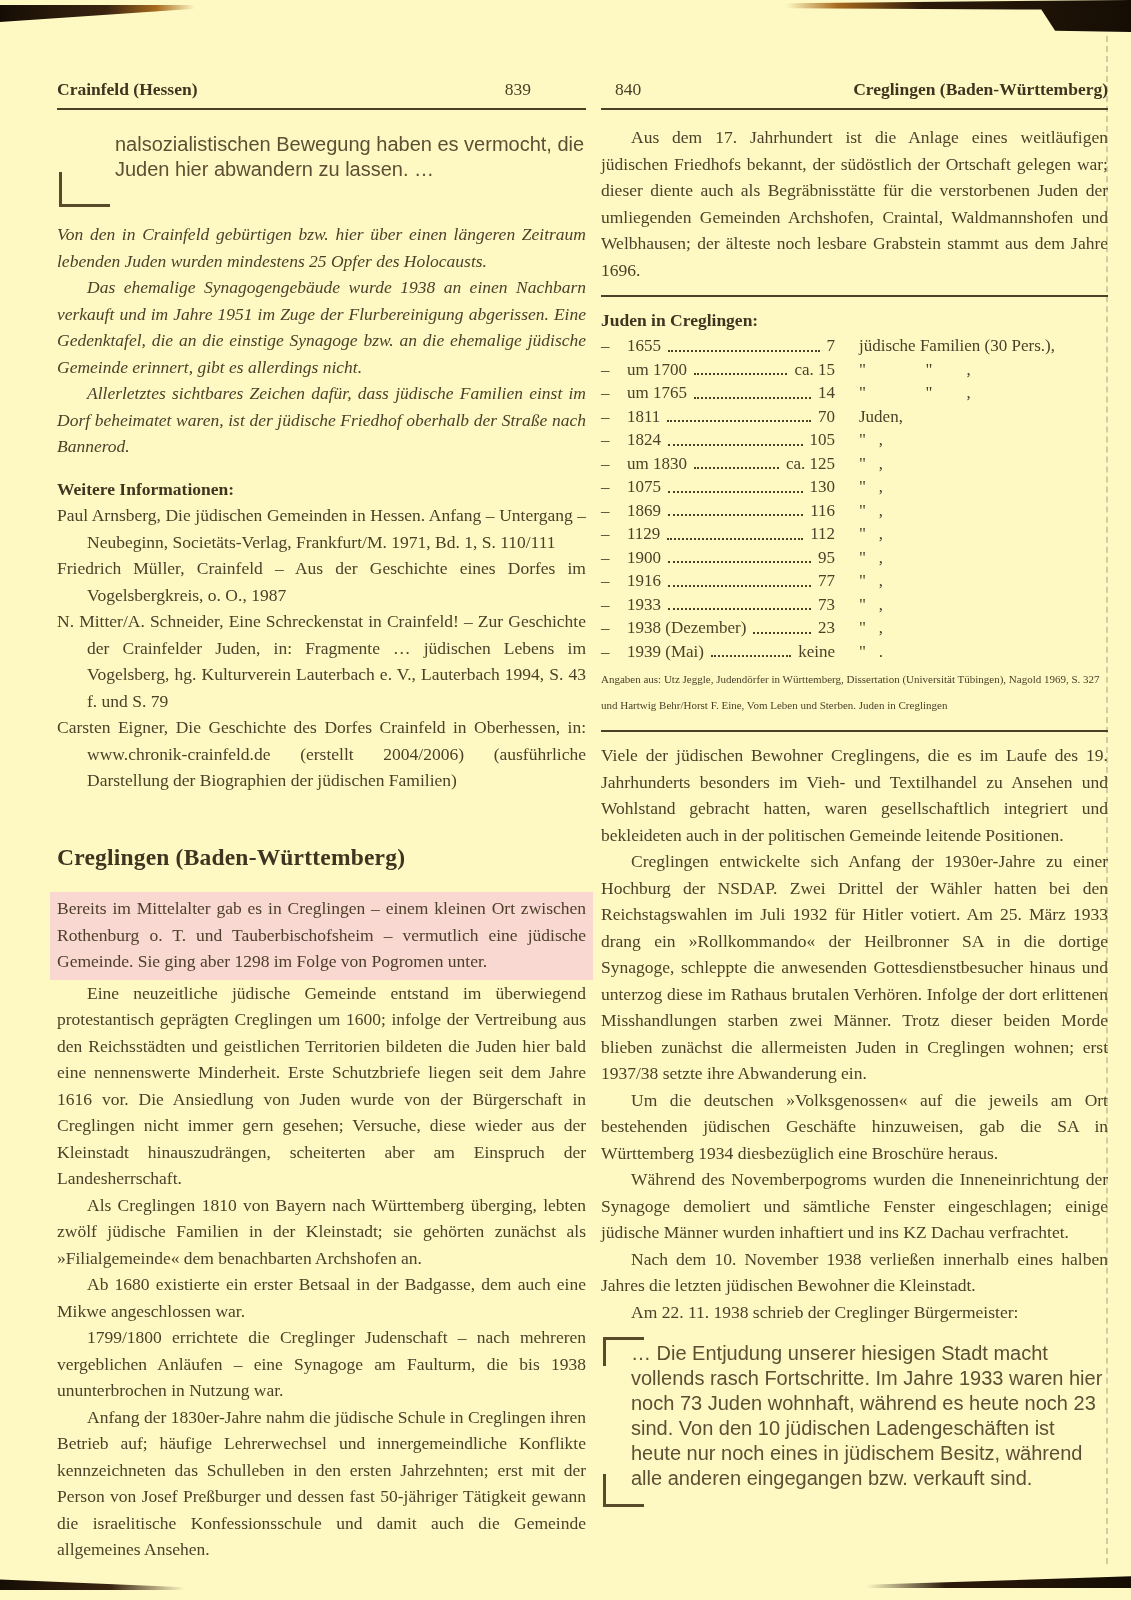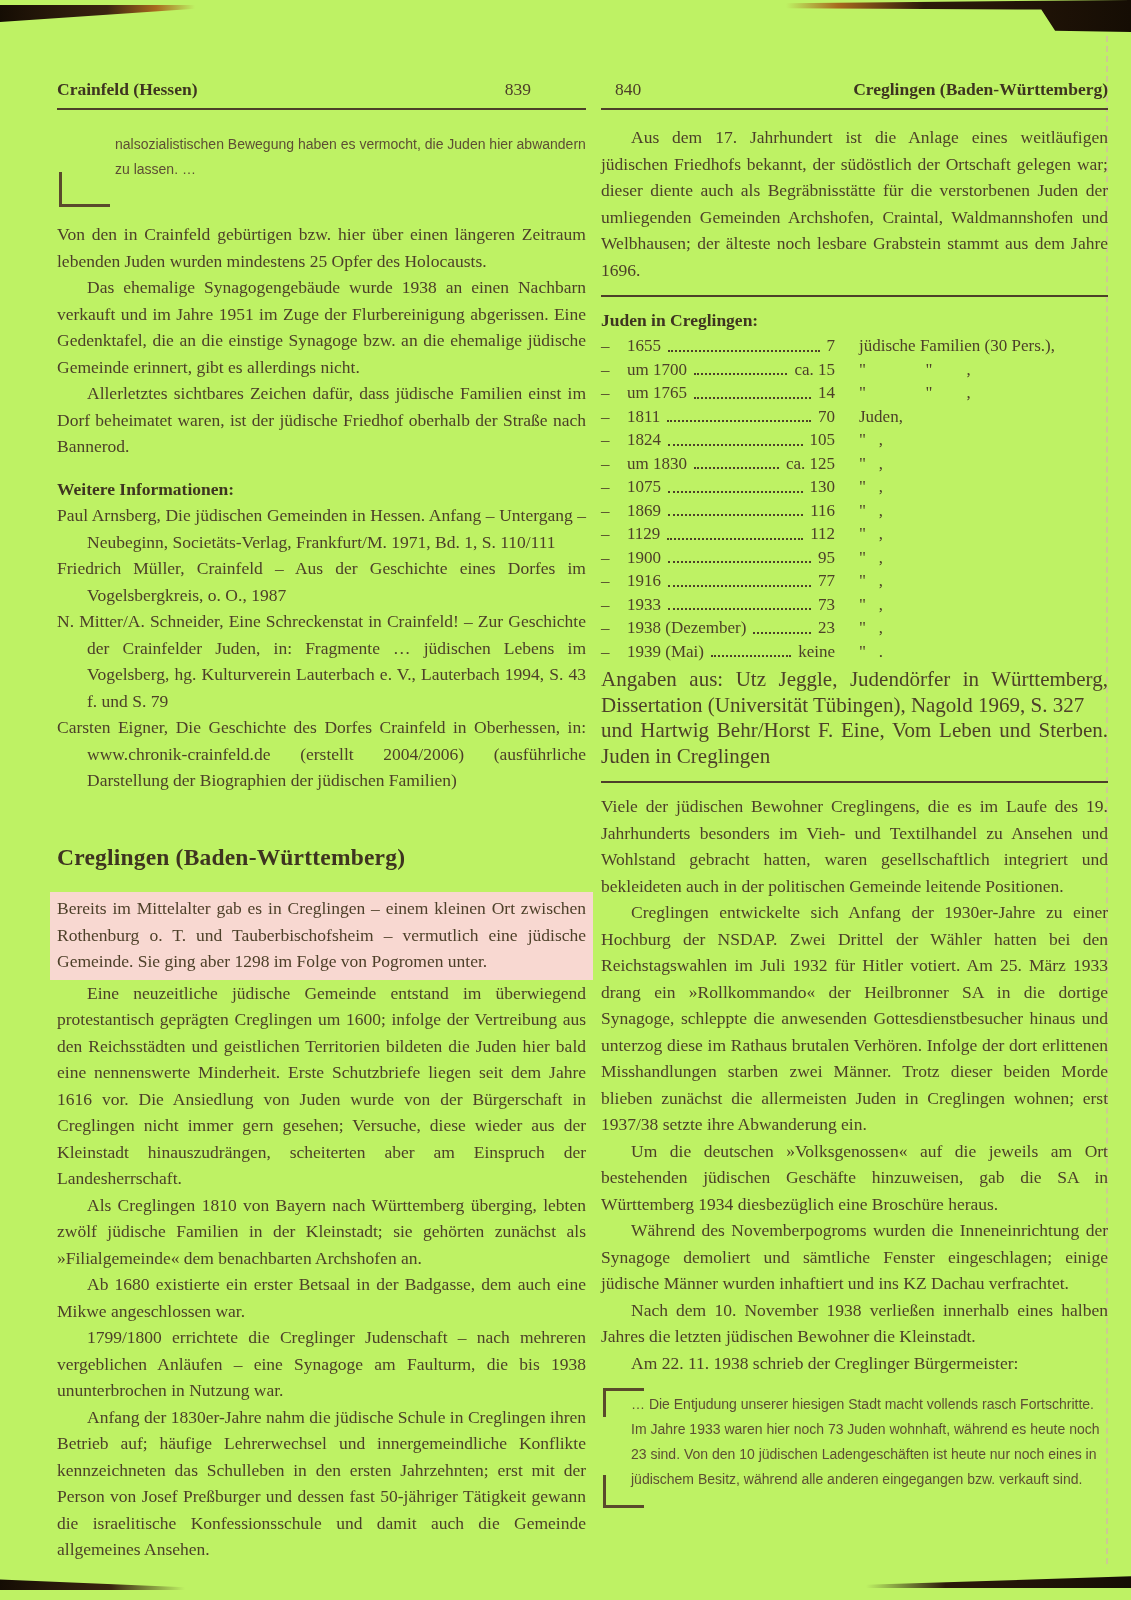--- a/index.html
+++ b/index.html
@@ -1,19 +1,19 @@
 <!DOCTYPE html>
 <html><head>
 <meta charset="utf-8">
 <style>
   html,body{margin:0;padding:0;background:#e8e4da;}
   .page{
     position:relative;
     width:1131px;height:1600px;
-    background:#bef264;
+    background:#fef9c3;
     overflow:hidden;
     font-family:"Liberation Serif","DejaVu Serif",serif;
     color:#4d4029;
   }
   
   .edge{position:absolute;pointer-events:none;}
   .edge-tl{left:0;top:5px;width:195px;height:17px;
     background:linear-gradient(to right,#150d04 0%,#3a2410 55%,#a86a1e 80%,rgba(168,106,30,0) 100%);
     clip-path:polygon(0 0,100% 0,100% 22%,0 100%);}
   .edge-tr{right:0;top:0;width:345px;height:32px;
@@ -37,48 +37,48 @@
   .runhead .title{font-weight:bold;color:#3e3420;}
   .runhead-left .pagenum{padding-right:55px;}
   .runhead-right .pagenum{padding-left:14px;}
   
   .flow p.para{margin:0;}
   .flow p.para ~ p.para{text-indent:30px;}
   .all-indent p.para{text-indent:30px;}
   .bold{font-weight:bold;color:#3e3420;}
   
   .quote{font-family:"Liberation Sans","DejaVu Sans",sans-serif;
-    font-size:14px;line-height:25px;color:#5d4e34;text-align:left;}
+    font-size:20px;line-height:25px;color:#5d4e34;text-align:left;}
   .quote-top{margin:22px 0 10px 58px;position:relative;}
   .bracket-end-top{margin:-20px 0 0 2px;width:48px;height:32px;
     border-left:3px solid #5a4a2c;border-bottom:3px solid #5a4a2c;}
   .quote-bottom-wrap{position:relative;margin:16px 0 17px 2px;padding-left:28px;}
   .bracket-start{position:absolute;left:0;top:-4px;width:38px;height:26px;
     border-left:3px solid #5a4a2c;border-top:3px solid #5a4a2c;}
   .bracket-end{position:absolute;left:0;bottom:-16px;width:38px;height:30px;
     border-left:3px solid #5a4a2c;border-bottom:3px solid #5a4a2c;}
   
-  .p-von{margin-top:14px;}
+  .p-von{margin-top:14px;font-style:italic;}
   .more-info{margin-top:16px;}
   .bib p{margin:0;padding-left:30px;text-indent:-30px;}
   .section-heading{font-size:23.5px;font-weight:bold;color:#3e3420;
     margin:50px 0 22px 0;text-align:left;letter-spacing:.2px;}
   .highlight{background:#f8d8d1;margin:0 -7px;padding:3px 7px 5px;}
   .highlight p{margin:0;}
   
   .rule{border-bottom:2.5px solid #4d4029;margin:12px 0 10px;}
   .stats-head{font-weight:bold;color:#3e3420;line-height:27px;}
   .trow{display:flex;align-items:flex-end;line-height:23.5px;font-size:17px;}
   .trow .dash{width:26px;flex:none;}
   .trow .tleft{display:flex;align-items:flex-end;width:208px;flex:none;}
   .trow .year{flex:none;white-space:pre;}
   .trow .leader{flex:1;min-width:6px;margin:0 7px 6px;border-bottom:2px dotted #4d4029;}
   .trow .value{flex:none;}
   .trow .note{margin-left:24px;white-space:pre;}
-  .sources{font-size:21px;line-height:25.5px;margin-top:4px;}
+  .sources{font-size:11px;line-height:25.5px;margin-top:4px;}
   .sources p{margin:0;}
   .after-table{margin-top:4px;}
 </style>
 </head>
 <body>
 
 <div class="page">
 
   <div class="edge edge-tl"></div>
   <div class="edge edge-tr"></div>

